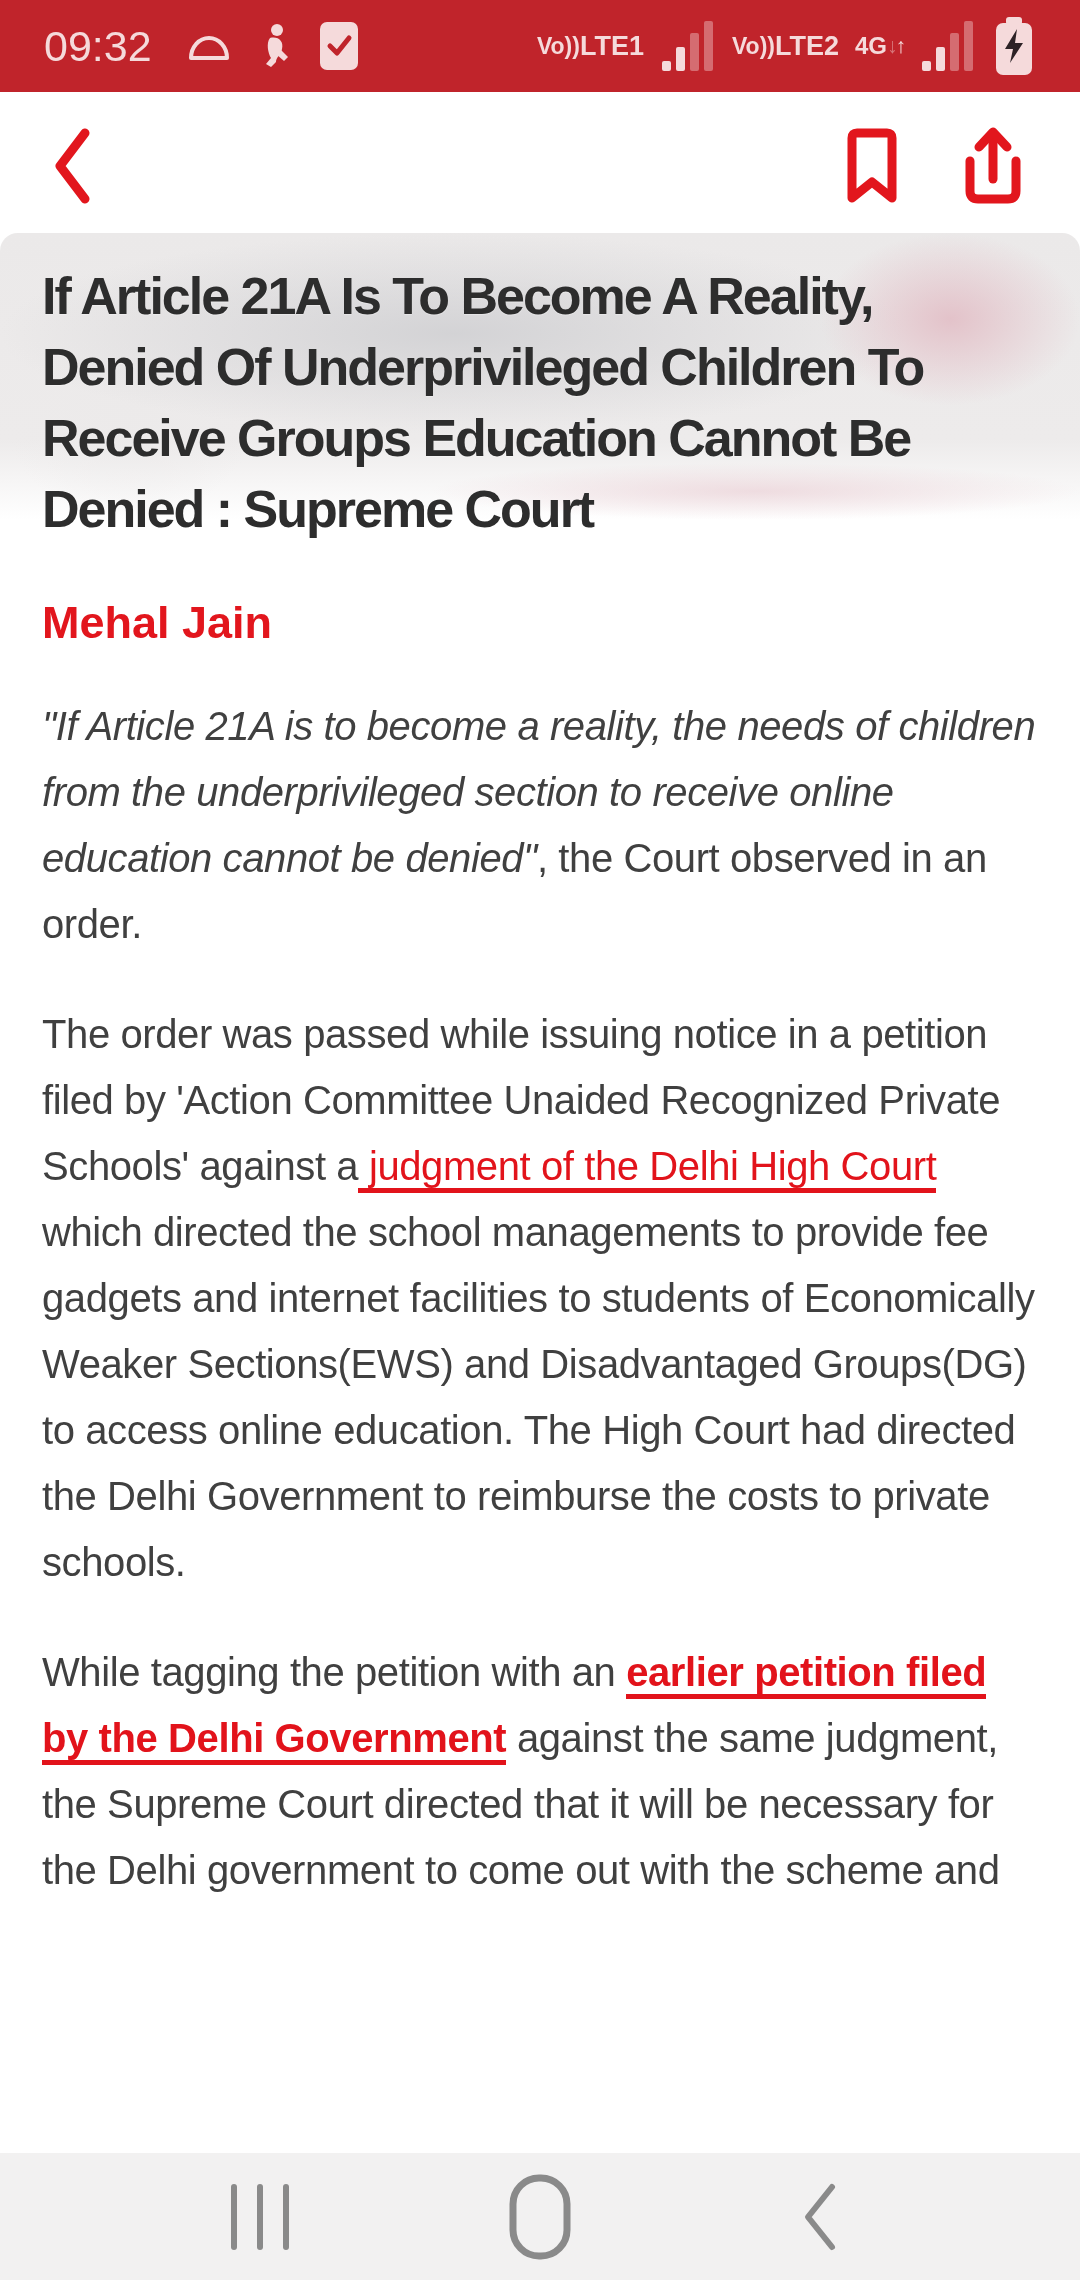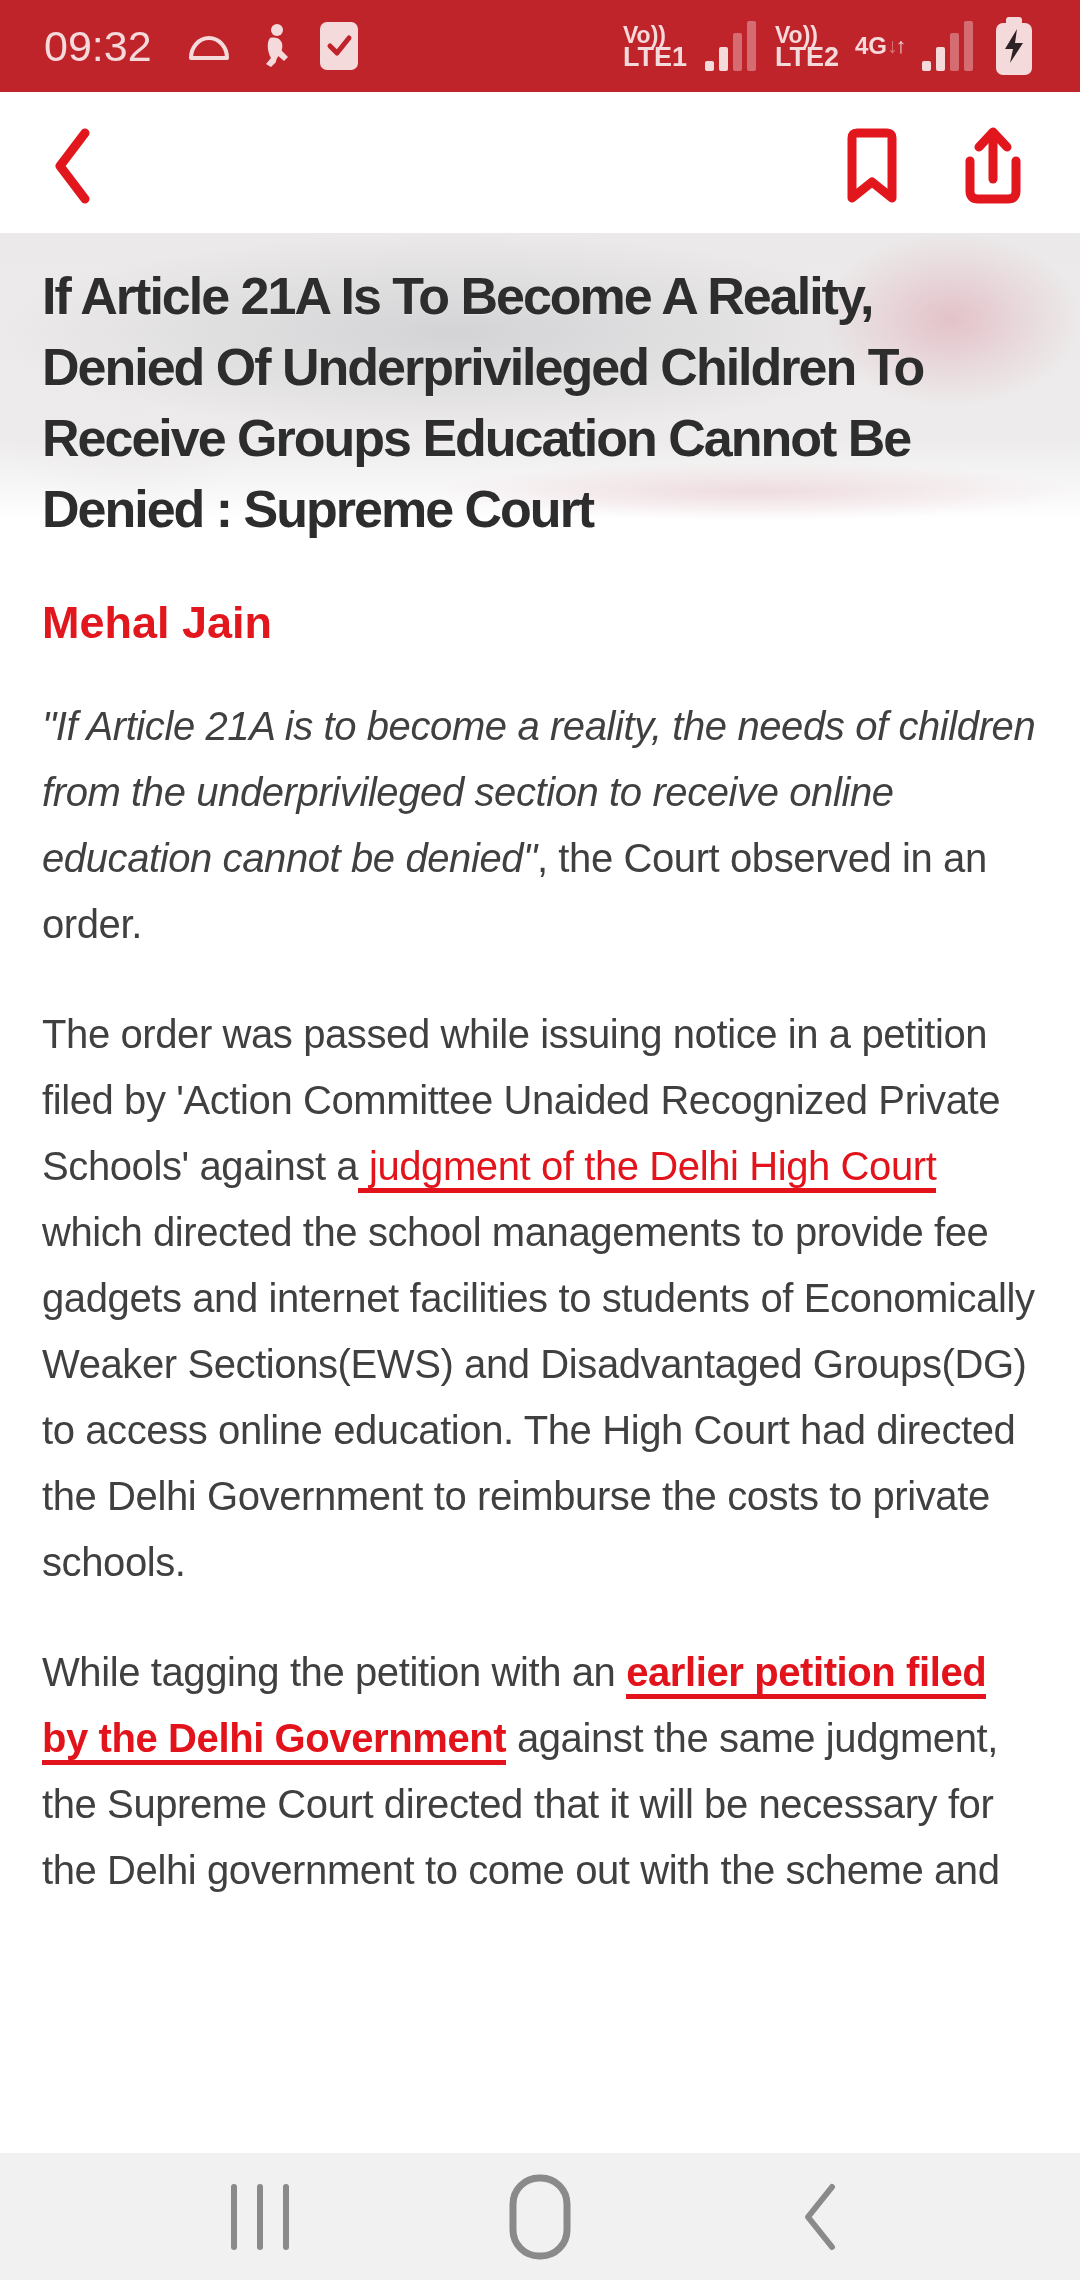--- a/index.html
+++ b/index.html
@@ -14,21 +14,21 @@
   
   .statusbar{
     position:absolute;top:0;left:0;right:0;height:92px;
     background:#c0242b;color:#f5dadb;
     display:flex;align-items:center;
     padding:0 44px;box-sizing:border-box;
   }
   .sb-time{font-size:43px;letter-spacing:0;}
   .sb-left-icons{display:flex;align-items:center;gap:26px;margin-left:34px;}
   .sb-right{margin-left:auto;display:flex;align-items:center;gap:16px;}
-  .volte-stack{display:flex;flex-direction:column;align-items:flex-start;line-height:22px;}
+  .volte-stack{display:flex;flex-direction:row;align-items:flex-start;line-height:22px;}
   .volte-stack .vo{font-size:23px;font-weight:700;}
   .volte-stack .lte{font-size:27px;font-weight:700;}
   .fourg-stack{display:flex;flex-direction:row;align-items:center;line-height:22px;}
   .fourg-stack .fourg{font-size:24px;font-weight:700;}
   .fourg-stack .arrows{font-size:21px;font-weight:700;letter-spacing:-2px;}
   .arrow-dim{opacity:.45;}
   .sb-icon{display:block;}
 
   
   .appbar{
@@ -48,20 +48,21 @@
     background-image:
       radial-gradient(closest-side at 88% 30%, rgba(226,190,198,.9), rgba(226,190,198,0)),
       radial-gradient(closest-side at 70% 90%, rgba(233,205,211,.65), rgba(233,205,211,0)),
       radial-gradient(closest-side at 42% 35%, rgba(205,205,208,.8), rgba(205,205,208,0)),
       radial-gradient(closest-side at 12% 60%, rgba(236,234,234,.9), rgba(236,234,234,0)),
       linear-gradient(180deg,#ebe9e9 0%,#edebeb 72%,rgba(255,255,255,0) 100%);
     background-size:100% 287px,100% 287px,100% 287px,100% 287px,100% 287px;
     background-repeat:no-repeat;
     padding:28px 42px 0 42px;box-sizing:border-box;
     overflow:hidden;
+    border-radius:18px;
   }
   .title{color:#2d2d2d;}
   .title-line{
     font-size:52px;font-weight:700;line-height:71px;
     letter-spacing:-2px;white-space:nowrap;
     text-shadow:0 1px 1px rgba(255,255,255,.35);
   }
   .author{margin-top:52px;font-size:45px;font-weight:700;color:#e2161d;}
   .timestamp{margin-top:26px;font-size:40px;color:#3c3c3c;white-space:pre;letter-spacing:-0.5px;}
   .body-text{margin-top:22px;}

